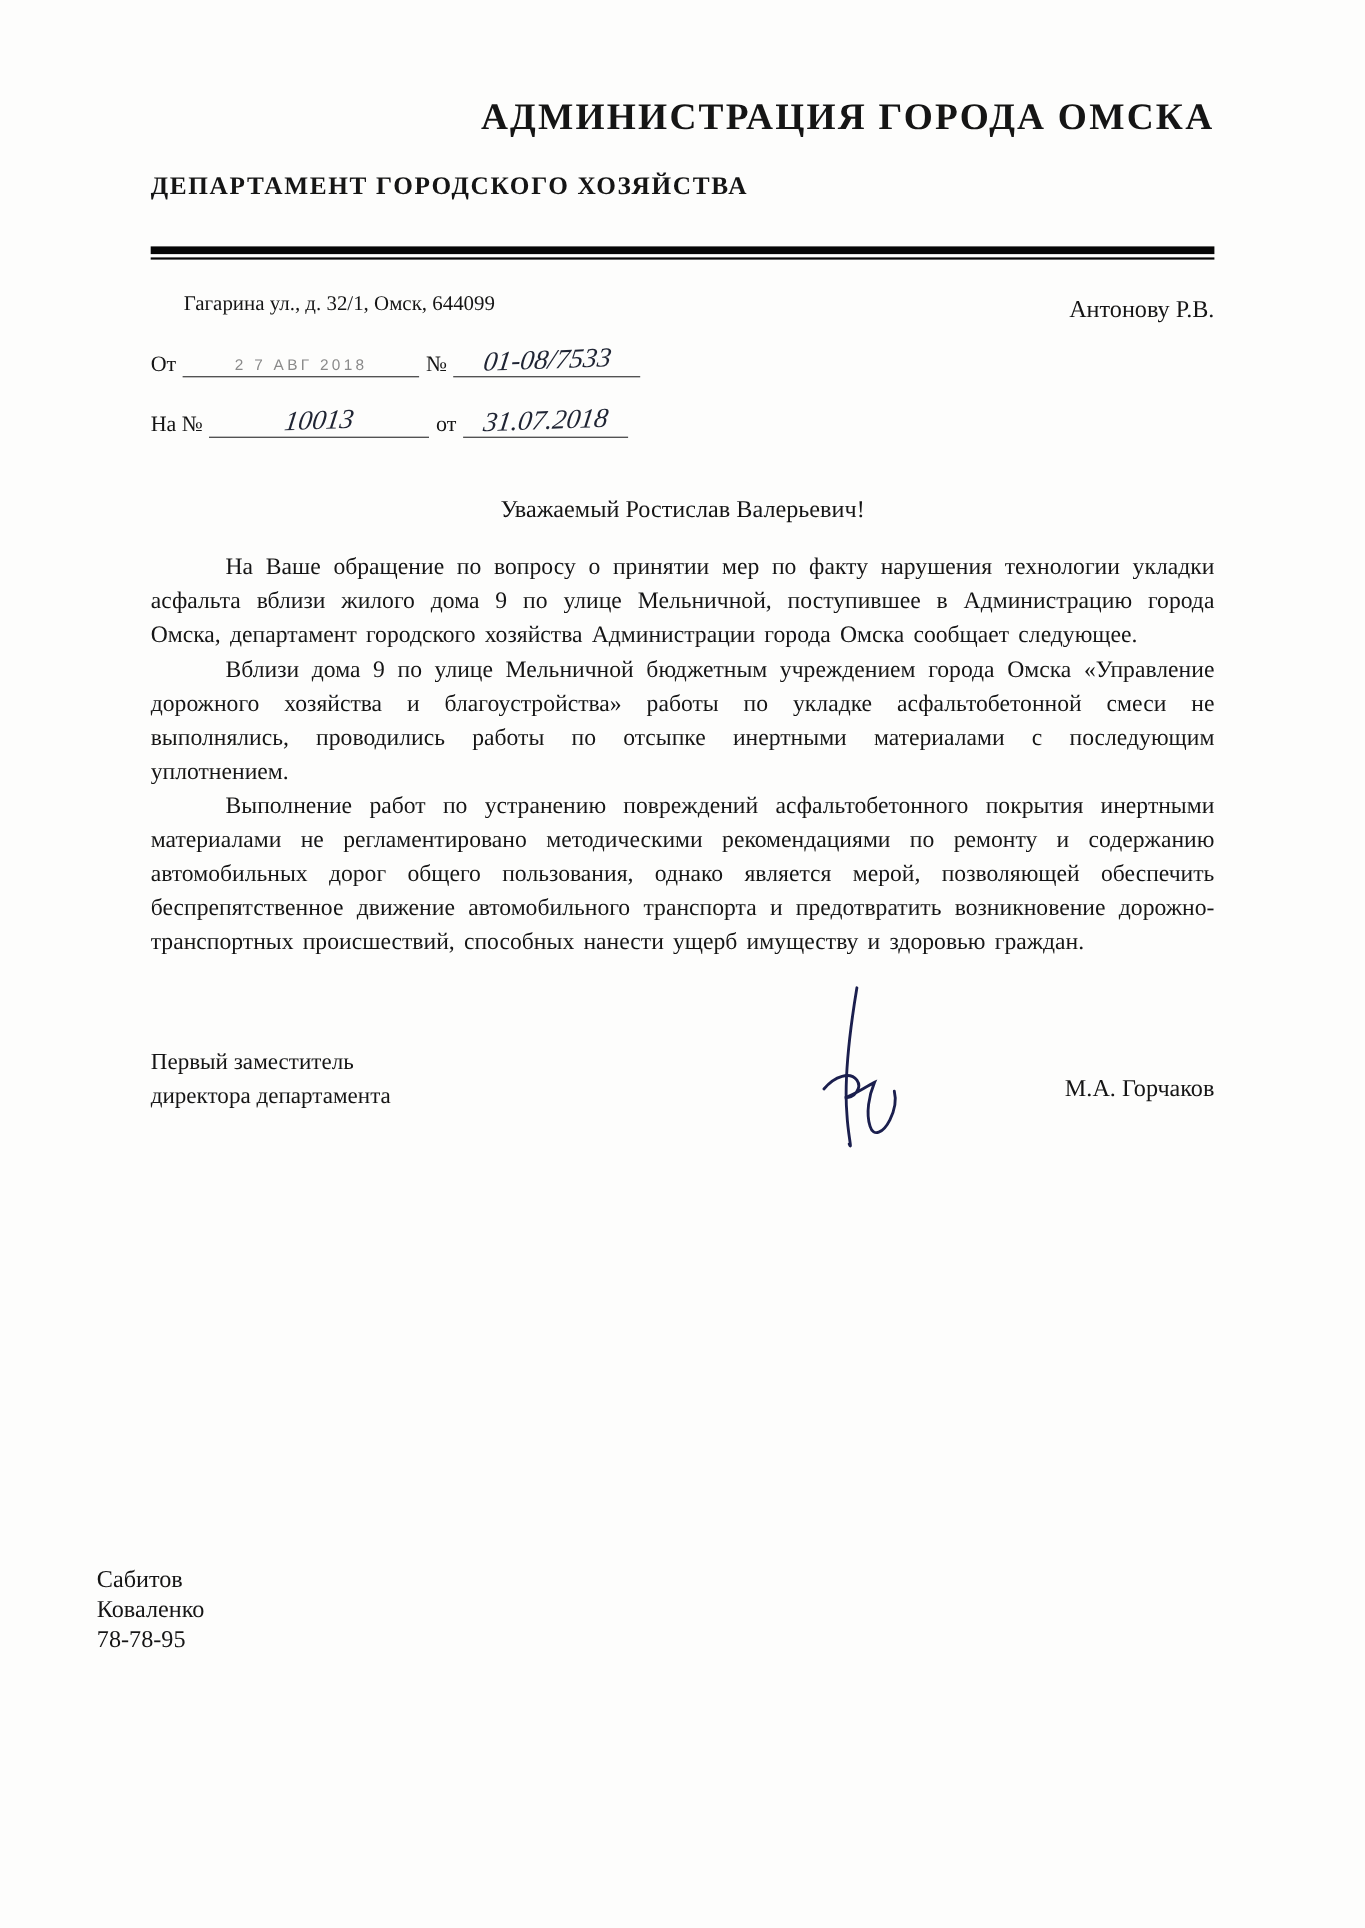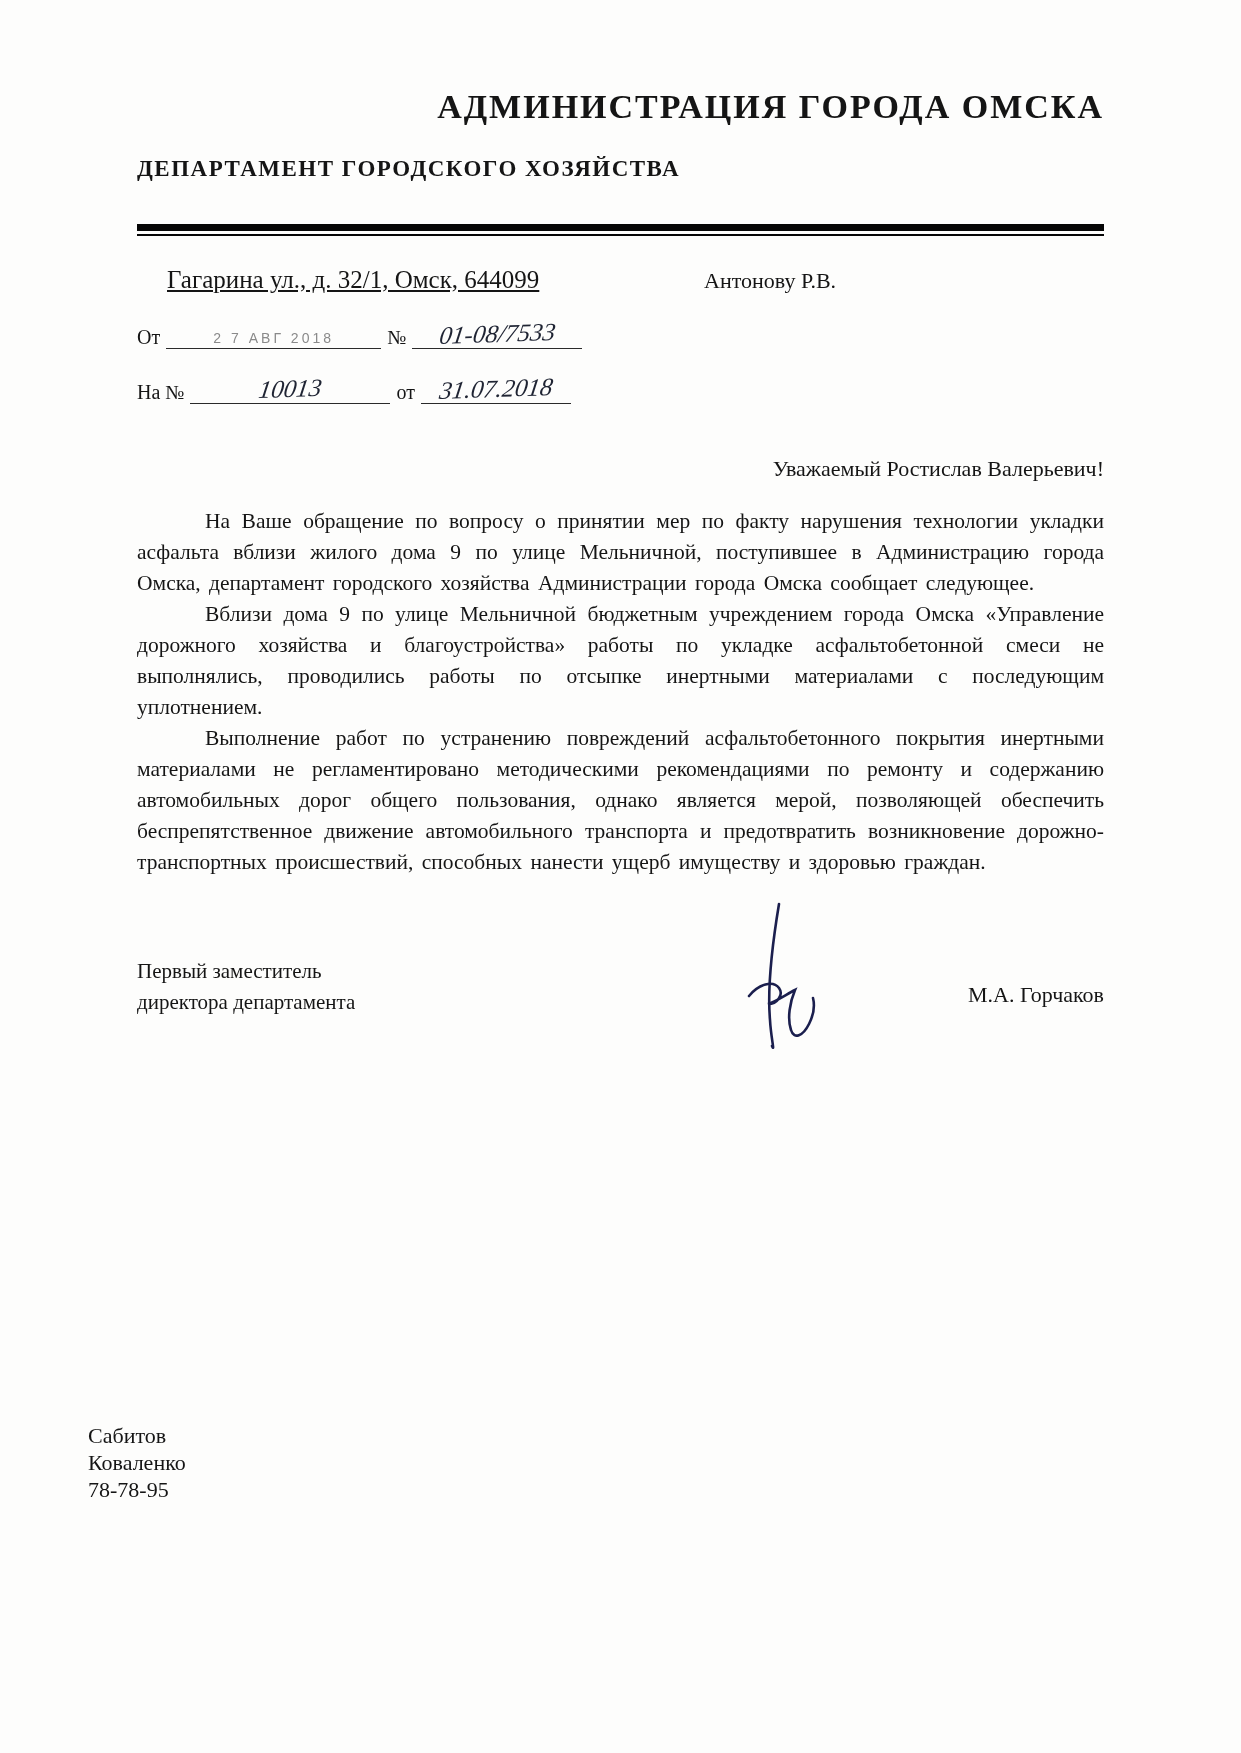--- a/index.html
+++ b/index.html
@@ -48,21 +48,21 @@
   }
 
   
   .meta-row {
     margin-top: 30px;
     display: flex;
     justify-content: space-between;
   }
   .meta-left { width: 520px; font-size: 20px; }
   .meta-right { width: 400px; padding-left: 10px; font-size: 22px; }
-  .sender-address { padding-left: 30px; font-size: 25px; text-decoration: underline; }
+  .sender-address { padding-left: 30px; font-size: 19px; }
   .req-line { margin-top: 27px; display: flex; align-items: flex-end; }
   .req-label { white-space: nowrap; }
   .blank {
     display: inline-block;
     border-bottom: 1.5px solid #2a2a2a;
     text-align: center;
     margin: 0 6px;
     line-height: 1;
     padding-bottom: 2px;
   }
@@ -78,27 +78,27 @@
     font-style: italic;
     color: var(--handwriting_ink, #1f2433);
     font-size: 25px;
     transform: skewX(-10deg) rotate(-2deg);
     display: inline-block;
     white-space: nowrap;
   }
   .num-blank { width: 170px; }
   .ref-blank { width: 200px; }
   .refdate-blank { width: 150px; }
-  .recipient-name { margin-top: 2px; }
+  .recipient-name { margin-top: 2px; text-align: right; }
   .recipient-email { margin-top: 36px; letter-spacing: 0.5px; }
 
   
   .salutation {
     margin-top: 52px;
-    text-align: right;
+    text-align: center;
     font-size: 22px;
   }
   .body-text { margin-top: 24px; }
   .body-text p {
     margin: 0;
     font-size: 21.5px;
     line-height: 31px;
     text-align: justify;
     text-indent: 68px;
     word-spacing: 3px;

